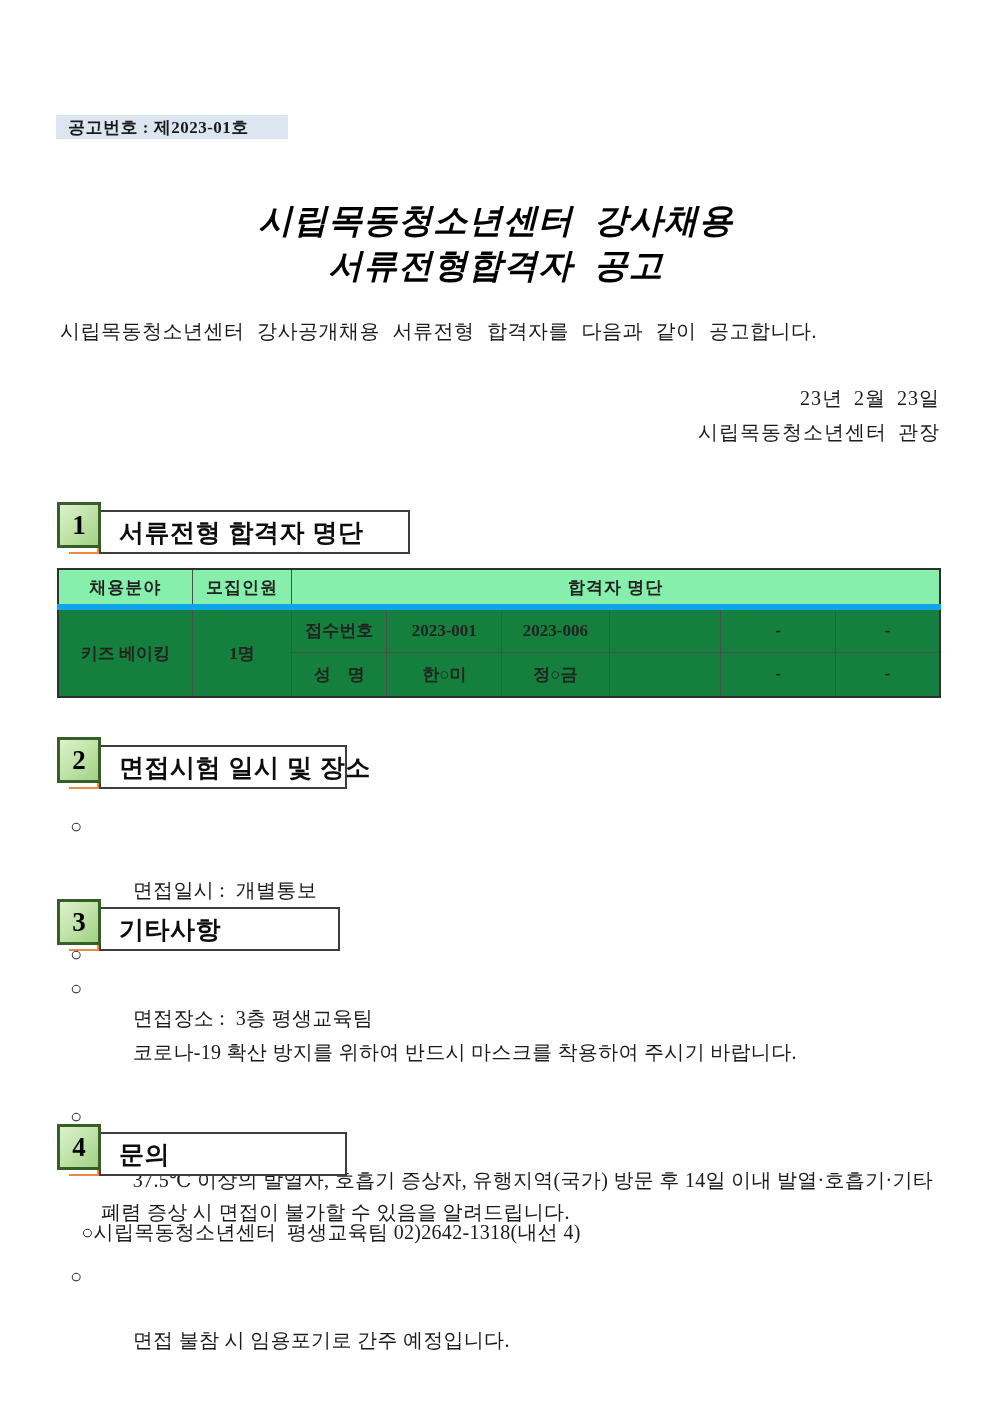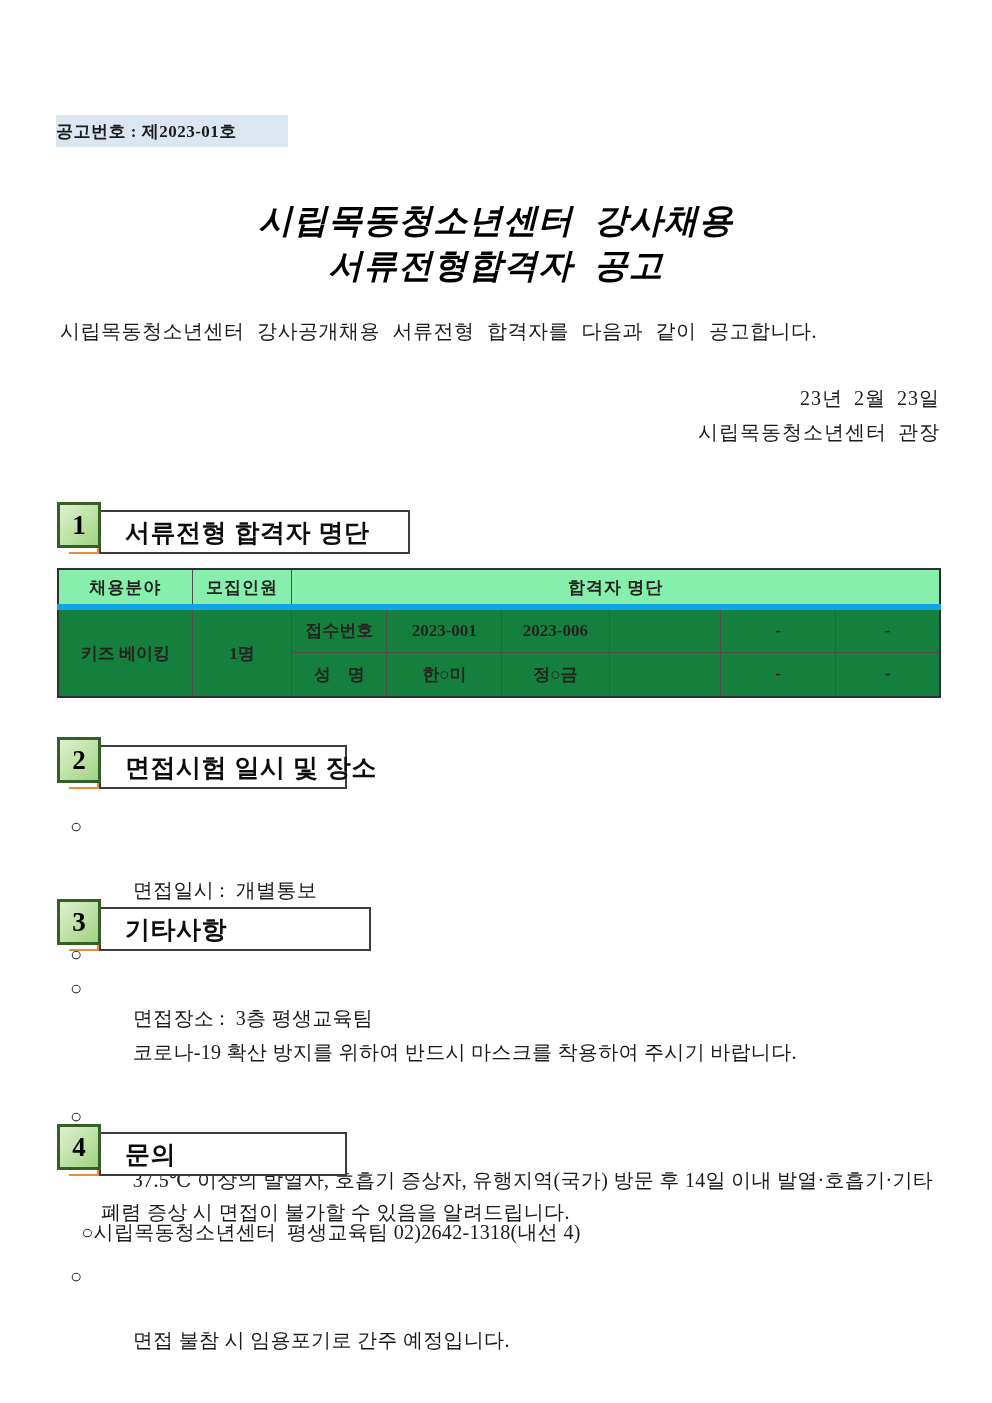--- a/index.html
+++ b/index.html
@@ -12,24 +12,24 @@
     background: #ffffff;
     font-family: "Liberation Serif", "DejaVu Serif", serif;
     color: #1a1a1a;
     overflow: hidden;
   }
 
   
   .notice-box {
     position: absolute;
     left: 56px; top: 115px;
-    width: 232px; height: 32px;
+    width: 232px; height: 24px;
     background: #dce6f1;
     display: flex; align-items: center;
-    padding-left: 0;
+    padding-left: 12px;
   }
   .notice-box span {
     font-weight: bold;
     font-size: 17px;
     letter-spacing: 0.5px;
   }
 
   
   .doc-title {
     position: absolute;
@@ -84,21 +84,21 @@
     border-right: 2px solid #ef8a3c;
     border-bottom: 2px solid #ef8a3c;
     z-index: 1;
   }
   .sec-title-box {
     position: absolute; left: 42px; top: 8px;
     height: 44px;
     background: #ffffff;
     border: 2px solid #3d3d3d;
     display: flex; align-items: center;
-    padding-left: 24px;
+    padding-left: 18px;
     z-index: 2;
   }
   .sec-title-box span {
     font-family: "Liberation Sans", "DejaVu Sans", sans-serif;
     font-weight: bold;
     font-size: 25px;
     letter-spacing: 0.5px;
     color: #0d0d0d;
     white-space: pre;
   }
@@ -237,21 +237,21 @@
       <span>면접일시 :  개별통보</span>
     </div>
     <div class="b-item">
       <span class="bullet">○</span>
       <span>면접장소 :  3층 평생교육팀</span>
     </div>
   </div>
 
   <div class="sec-header" style="top:899px; width:283px;">
     <div class="orange-l"></div>
-    <div class="sec-title-box" style="width:272px;">
+    <div class="sec-title-box" style="width:241px;">
       <span>기타사항</span>
     </div>
     <div class="num-box">
       <span>3</span>
     </div>
   </div>
 
   <div class="b-list" style="top:972px; width:870px;">
     <div class="b-item">
       <span class="bullet">○</span>

